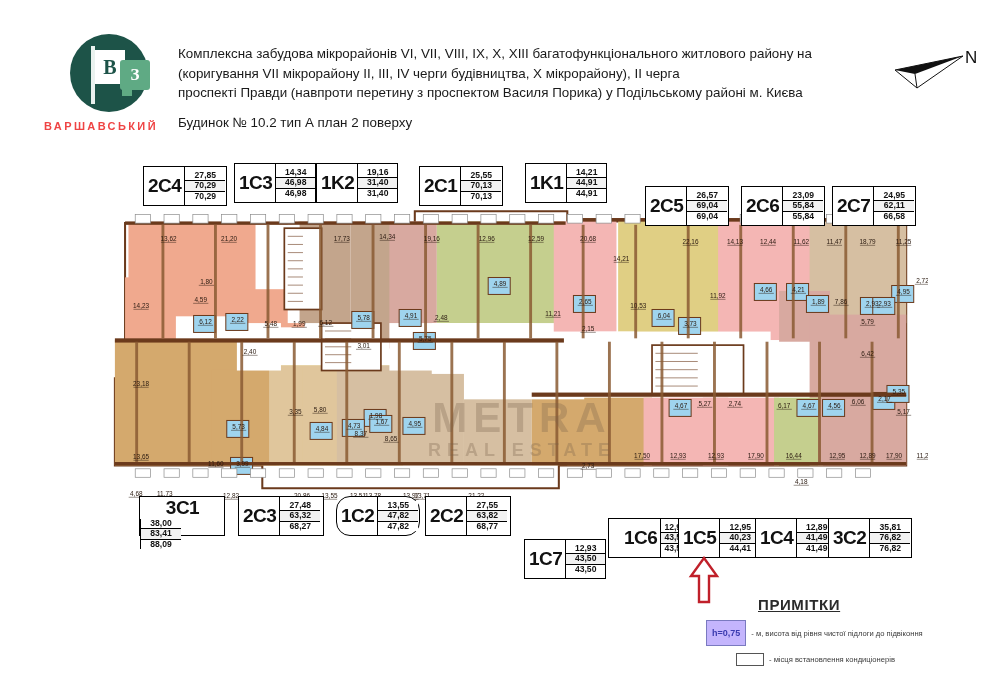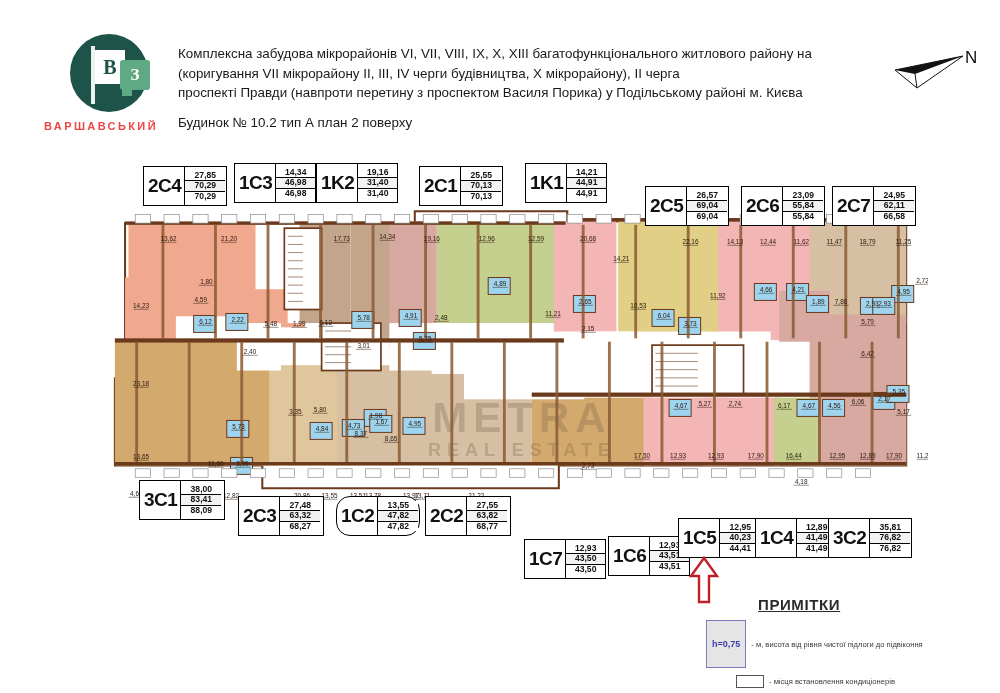--- a/index.html
+++ b/index.html
@@ -55,21 +55,21 @@
 
   
   .pointer{position:absolute;left:687px;top:556px;width:34px;height:48px;}
 
   
   .notes{position:absolute;left:706px;top:596px;width:280px;}
   .notes-title{font-size:15px;font-weight:bold;color:#2b2b2b;text-decoration:underline;
       letter-spacing:0.6px;margin-left:36px;padding-left:16px;}
   .note-row{display:flex;align-items:center;margin-top:7px;}
   .note-chip{border:1px solid #7a7ac0;color:#3b3bb0;font-size:9px;font-weight:bold;
-      padding:18px 5px;background:#e5e5e5;}
+      padding:7px 5px;background:#c4b5fd;}
   .note-swatch{border:1px solid #555;background:#fff;width:26px;height:11px;margin-left:30px;}
   .note-text{font-size:7.6px;color:#3a3a3a;margin-left:5px;white-space:nowrap;}
 </style>
 </head>
 <body>
 
 <div id="sheet">
 
   <div class="logo-wrap">
     <div class="logo-circle"></div>
@@ -763,21 +763,21 @@
         </div>
       </div>
       <div class="tag" style="left: 832px; top: 186px; width: 84px;">
         <div class="code">2C7</div>
         <div class="nums">
           <span>24,95</span>
           <span class="mid">62,11</span>
           <span>66,58</span>
         </div>
       </div>
-      <div class="tag" style="left: 139px; top: 480px; width: 86px;">
+      <div class="tag" style="left: 139px; top: 496px; width: 86px; flex-direction: column;">
         <div class="code">3C1</div>
         <div class="nums">
           <span>38,00</span>
           <span class="mid">83,41</span>
           <span>88,09</span>
         </div>
       </div>
       <div class="tag" style="left: 238px; top: 496px; width: 86px;">
         <div class="code">2C3</div>
         <div class="nums">
@@ -803,21 +803,21 @@
         </div>
       </div>
       <div class="tag" style="left: 524px; top: 518px; width: 82px; margin-top: 21px;">
         <div class="code">1C7</div>
         <div class="nums">
           <span>12,93</span>
           <span class="mid">43,50</span>
           <span>43,50</span>
         </div>
       </div>
-      <div class="tag" style="left: 608px; top: 536px; width: 82px;">
+      <div class="tag" style="left: 608px; top: 518px; width: 82px; padding-left: 11px;">
         <div class="code">1C6</div>
         <div class="nums">
           <span>12,93</span>
           <span class="mid">43,51</span>
           <span>43,51</span>
         </div>
       </div>
       <div class="tag" style="left: 678px; top: 518px; width: 84px;">
         <div class="code">1C5</div>
         <div class="nums">

